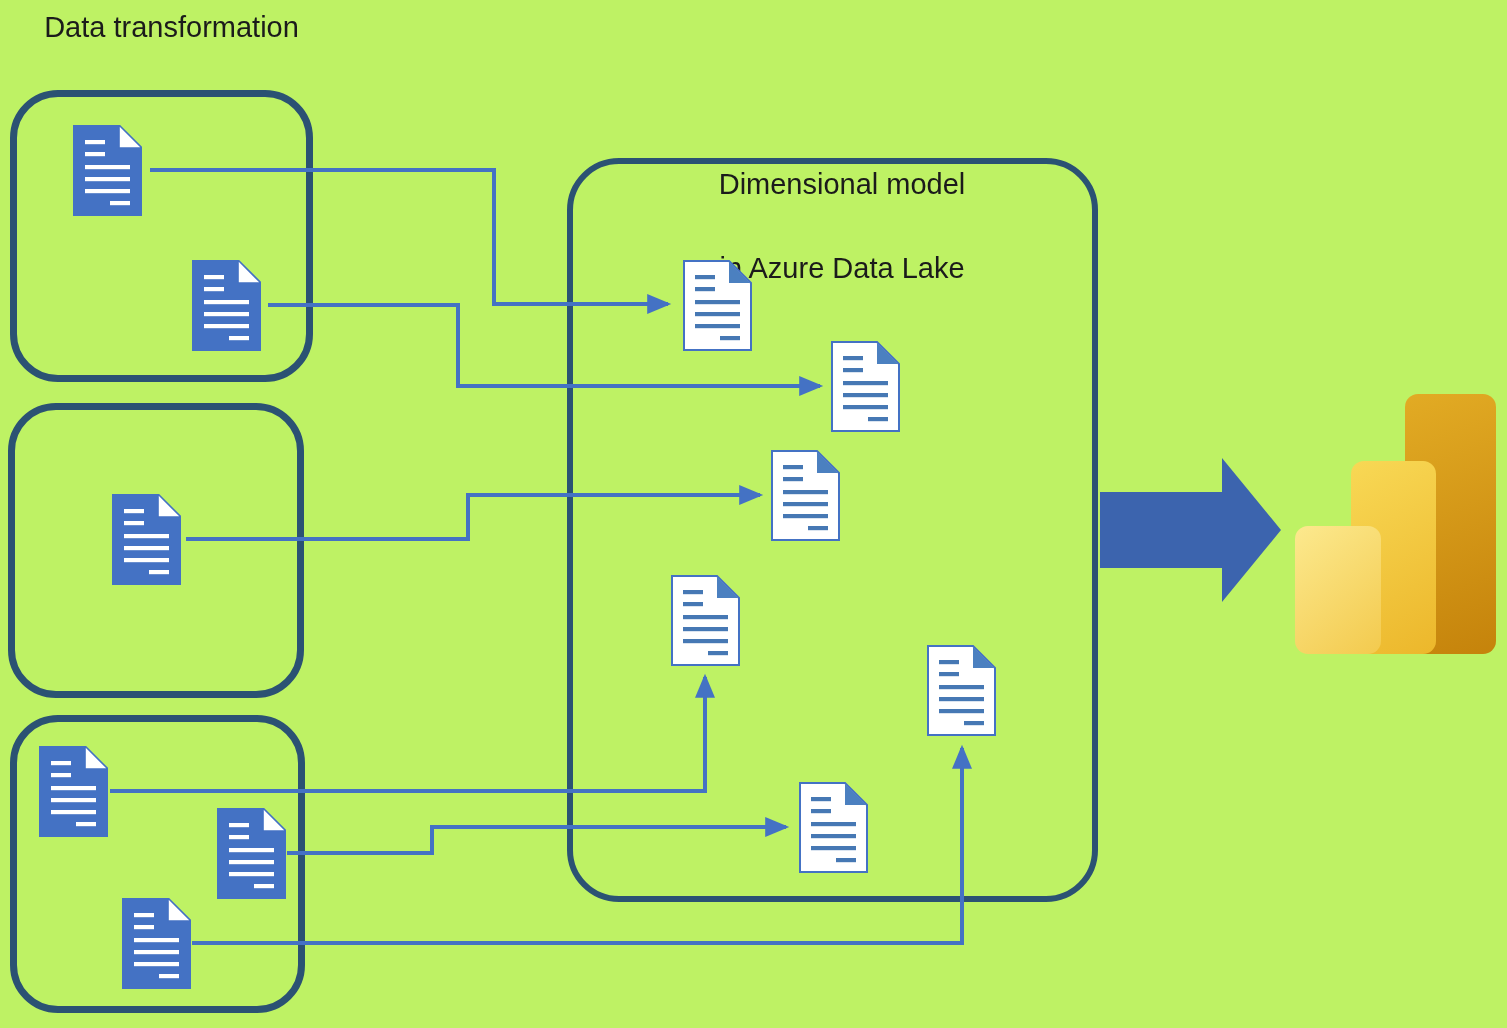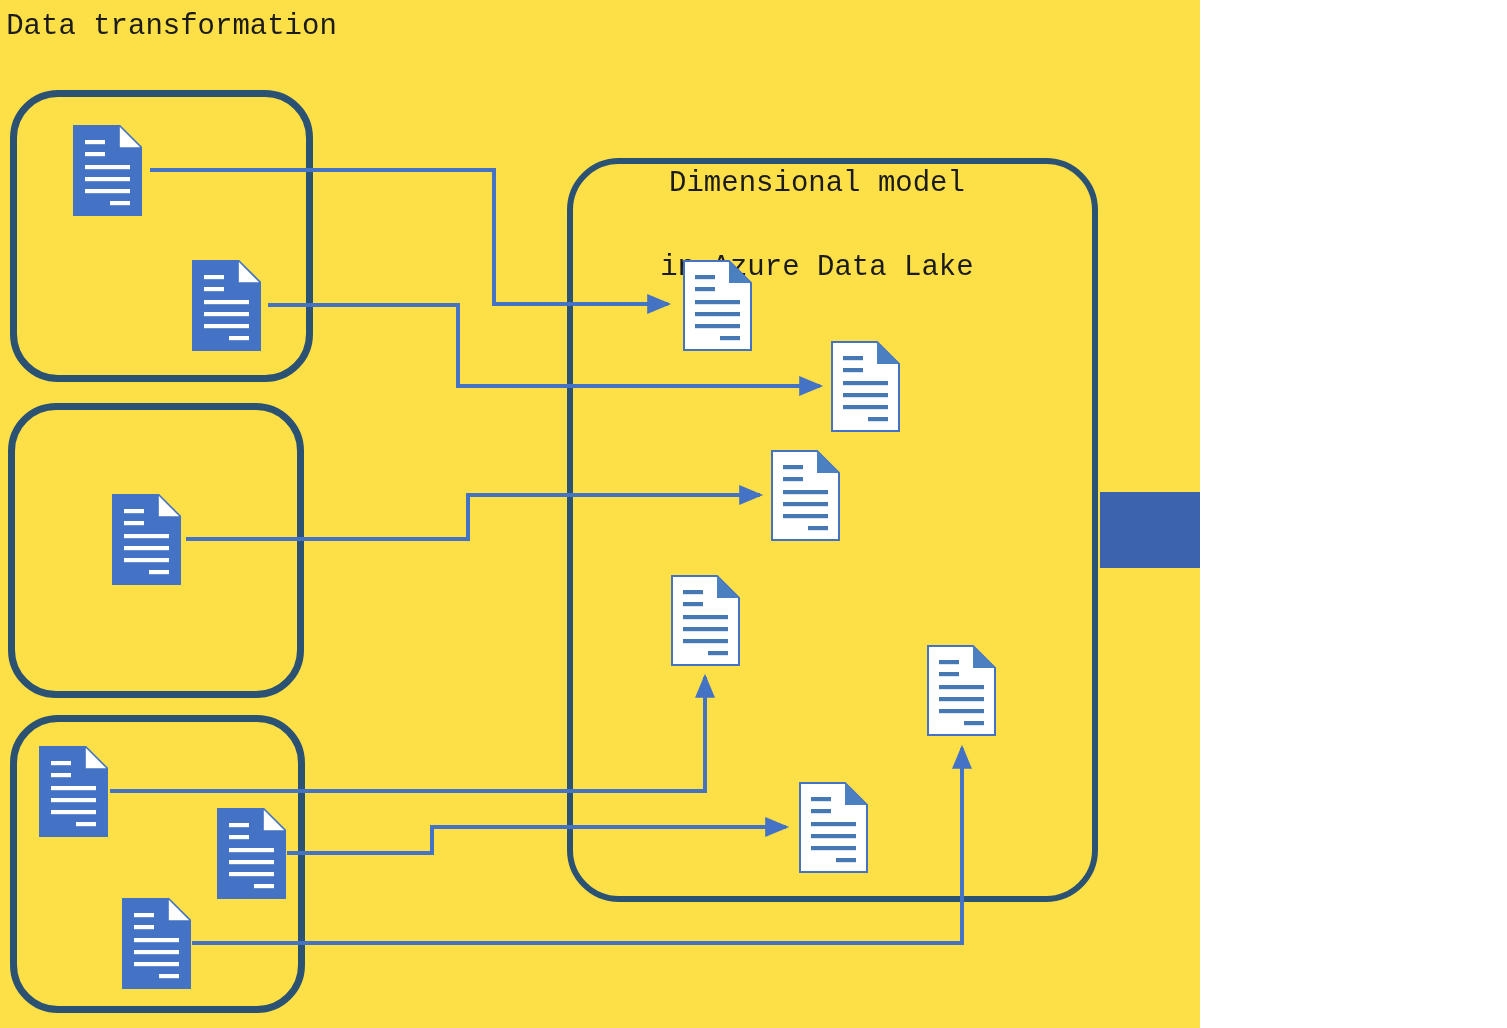--- a/index.html
+++ b/index.html
@@ -1,18 +1,18 @@
 <!DOCTYPE html>
 <html><head>
 <meta charset="utf-8">
 <style>
   html,body{margin:0;padding:0;background:#fff;}
   #canvas{
-    position:relative;width:1200px;height:1028px;background:#fde047;
-    font-family:Liberation Mono, monospace;overflow:hidden;
+    position:relative;width:1507px;height:1028px;background:#bef264;
+    font-family:Liberation Sans, sans-serif;overflow:hidden;
   }
   .rbox{
     position:absolute;box-sizing:border-box;background:transparent;
     border:7px solid #2B5273;border-radius:48px;z-index:1;
   }
   .rbox.model{border-width:6px;border-radius:52px;}
   .dtitle{
     position:absolute;z-index:3;color:#1b1b1b;font-size:29px;line-height:42px;
     text-align:center;white-space:pre-line;letter-spacing:0px;
   }
@@ -22,21 +22,21 @@
   .pbi-bar{position:absolute;z-index:4;border-radius:13px;}
 </style>
 </head>
 <body>
 
 <div id="canvas">
 
   <div class="dtitle" style="left:0px;top:6px;width:343px;"><span>Data transformation</span><br>
   </div>
 
-  <div class="dtitle" style="left:567px;top:163px;width:500px;"><span>Dimensional model</span><br>
+  <div class="dtitle" style="left:567px;top:163px;width:500px;padding-left:25px;"><span>Dimensional model</span><br>
     <span>in Azure Data Lake</span>
   </div>
 
   <div id="shape-layer">
       <div class="rbox" style="left: 10px; top: 90px; width: 303px; height: 292px; border-color: rgb(43, 82, 115);"></div>
       <div class="rbox" style="left: 8px; top: 403px; width: 296px; height: 295px; border-color: rgb(43, 82, 115);"></div>
       <div class="rbox" style="left: 10px; top: 715px; width: 295px; height: 298px; border-color: rgb(43, 82, 115);"></div>
       <div class="rbox model" style="left: 567px; top: 158px; width: 531px; height: 744px; border-color: rgb(43, 82, 115);"></div>
       <div class="doc" style="left: 73px; top: 125px;">
         <svg width="69" height="91" viewBox="0 0 69 91">

